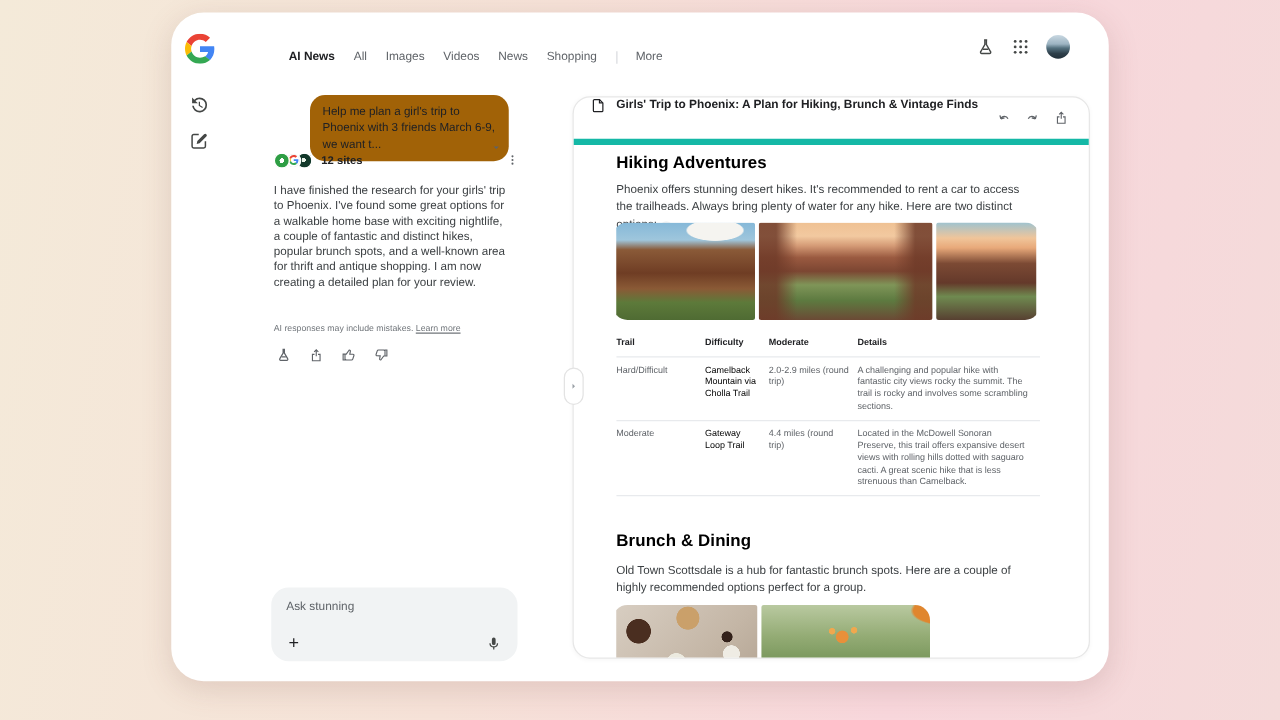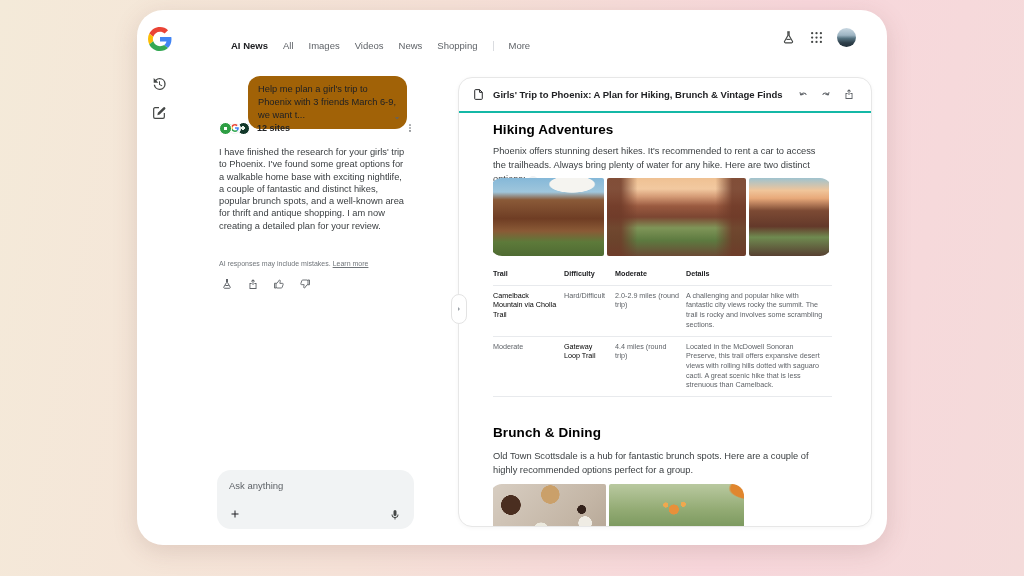--- a/index.html
+++ b/index.html
@@ -52,21 +52,21 @@
   }
   .askbox .ph{font-size:9.5px;color:#5f6368;}
   .askbox .plus{position:absolute;left:12px;bottom:9px;width:12px;height:12px;color:#202124;cursor:pointer;}
   .askbox .mic{position:absolute;right:13px;bottom:8px;width:12px;height:12px;color:#444746;cursor:pointer;}
   
   .panel{
     position:absolute;left:321px;top:67px;width:414px;height:450px;box-sizing:border-box;
     background:#fff;border:1px solid #e7e7e7;border-radius:14px;
     box-shadow:0 1px 4px rgba(0,0,0,.04);
   }
-  .phead{position:absolute;left:0;top:0;right:0;height:33px;border-bottom:2px solid #14b8a6;display:flex;align-items:center;}
+  .phead{position:absolute;left:0;top:0;right:0;height:33px;border-bottom:5px solid #14b8a6;display:flex;align-items:flex-start;}
   .phead .docicon{width:13px;height:13px;margin-left:13px;color:#202124;flex:none;}
   .phead .ptitle{margin-left:8px;font-size:9.5px;font-weight:bold;color:#202124;white-space:nowrap;overflow:hidden;}
   .phead .hico{position:absolute;width:12px;height:12px;color:#5f6368;cursor:pointer;top:10px;}
   .phead .undo{right:62px;}.phead .redo{right:39px;}.phead .shr{right:16px;}
   .pbody{position:absolute;left:34px;top:33px;width:339px;bottom:0;overflow:hidden;}
   .h2{font-size:13.5px;font-weight:bold;color:#000000;letter-spacing:.1px;}
   .hiking-h{position:absolute;left:0;top:11px;}
   .ptext{font-size:9.3px;line-height:14px;color:#3c4043;}
   .hiking-p{position:absolute;left:0;top:33px;width:330px;}
   .srcbadge{display:inline-block;width:10px;height:10px;border-radius:50%;background:#f1f3f4;color:#9aa0a6;font-size:7px;line-height:10px;text-align:center;vertical-align:-1px;}
@@ -213,21 +213,21 @@
     </svg>
     <svg class="aicon" viewBox="0 0 24 24" fill="none" stroke="currentColor" stroke-width="1.8">
       <path d="M3 10.5h3V20H3zM6 19l2 1h8.5a2 2 0 0 0 1.9-1.4l1.9-5.8a1.6 1.6 0 0 0-1.5-2.1h-5.1l.8-4.2A1.7 1.7 0 0 0 12.8 4L8 10.5H6"></path>
     </svg>
     <svg class="aicon" viewBox="0 0 24 24" fill="none" stroke="currentColor" stroke-width="1.8" style="transform:rotate(180deg)">
       <path d="M3 10.5h3V20H3zM6 19l2 1h8.5a2 2 0 0 0 1.9-1.4l1.9-5.8a1.6 1.6 0 0 0-1.5-2.1h-5.1l.8-4.2A1.7 1.7 0 0 0 12.8 4L8 10.5H6"></path>
     </svg>
   </div>
 
   <div class="askbox">
-    <div class="ph">Ask anything</div>
+    <div class="ph">Ask stunning</div>
     <svg class="plus" viewBox="0 0 24 24" fill="currentColor">
         <path d="M11 5h2v6h6v2h-6v6h-2v-6H5v-2h6z"></path>
       </svg>
     <svg class="mic" viewBox="0 0 24 24" fill="currentColor">
       <path d="M12 14a3 3 0 0 0 3-3V5a3 3 0 0 0-6 0v6a3 3 0 0 0 3 3zm5-3a5 5 0 0 1-10 0H5a7 7 0 0 0 6 6.92V21h2v-3.08A7 7 0 0 0 19 11h-2z"></path>
     </svg>
   </div>
 
   <div class="panel">
     <div class="phead">
@@ -267,22 +267,22 @@
       </div>
 
       <div class="tbl">
         <div class="trow head">
           <div class="c">Trail</div>
           <div class="c">Difficulty</div>
           <div class="c">Moderate</div>
           <div class="c">Details</div>
         </div>
         <div class="trow">
+          <div class="c dim">Hard/Difficult</div>
           <div class="c">Camelback Mountain via Cholla Trail</div>
-          <div class="c dim">Hard/Difficult</div>
           <div class="c dim">2.0-2.9 miles (round trip)</div>
           <div class="c dim">A challenging and popular hike with fantastic city views rocky the summit. The trail is rocky and involves some scrambling sections.</div>
         </div>
         <div class="trow">
           <div class="c dim">Moderate</div>
           <div class="c">Gateway Loop Trail</div>
           <div class="c dim">4.4 miles (round trip)</div>
           <div class="c dim">Located in the McDowell Sonoran Preserve, this trail offers expansive desert views with rolling hills dotted with saguaro cacti. A great scenic hike that is less strenuous than Camelback.</div>
         </div>
       </div>

